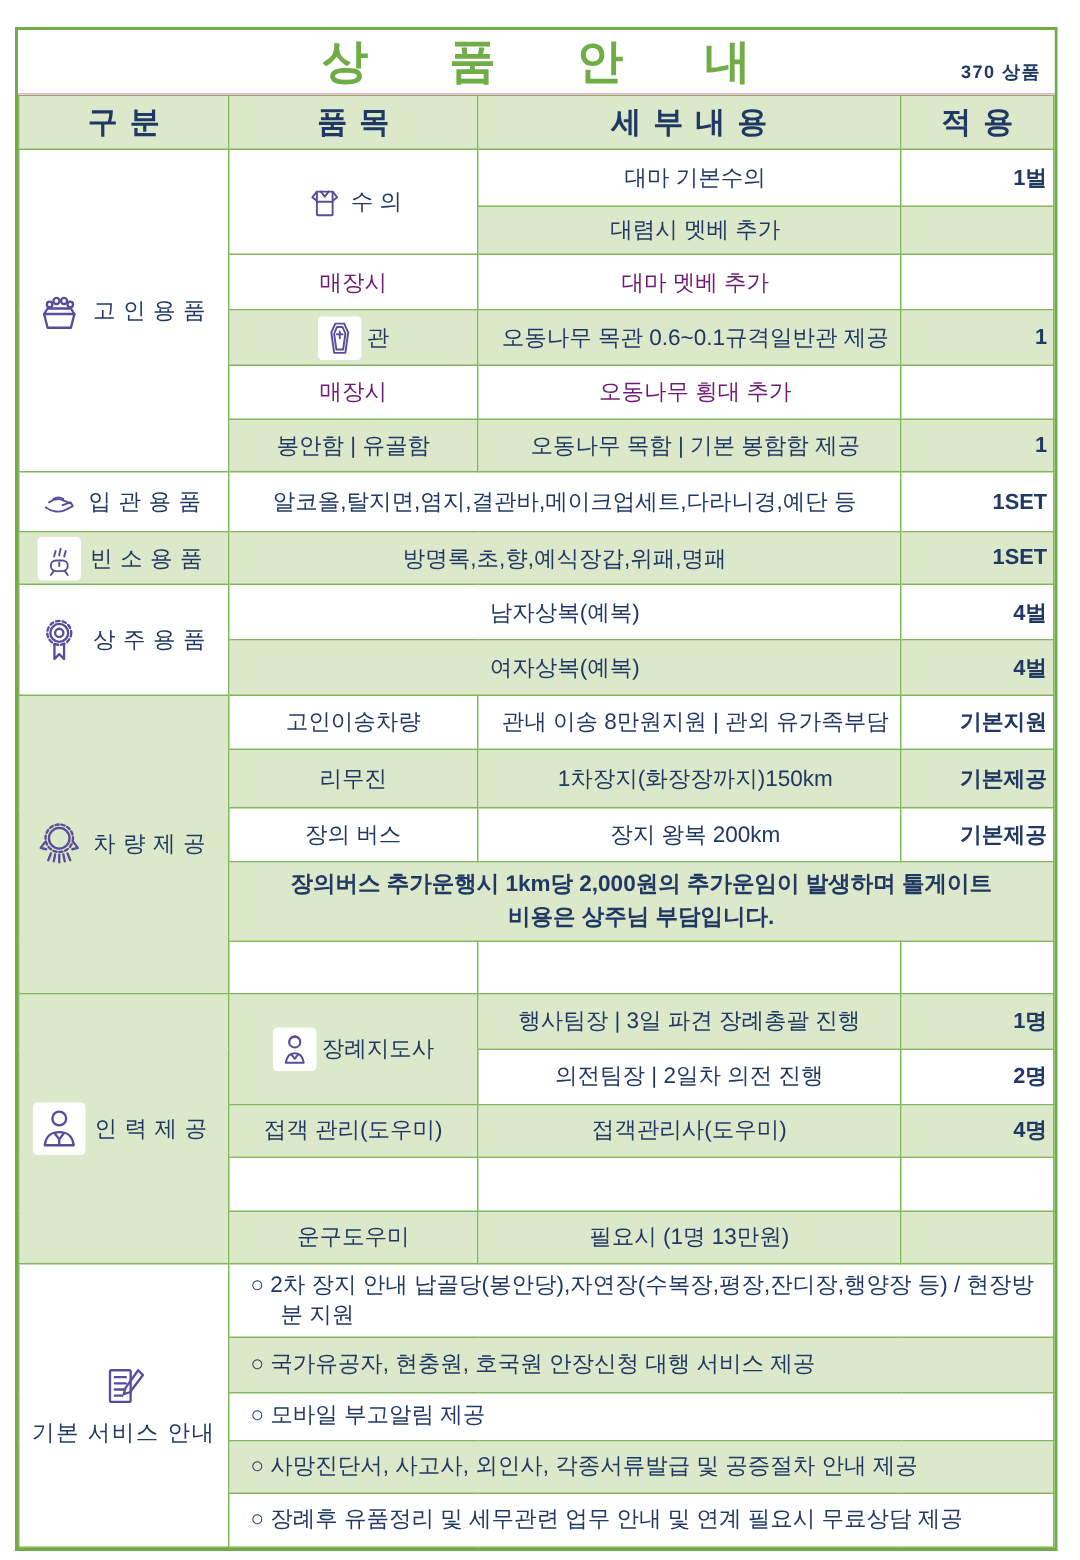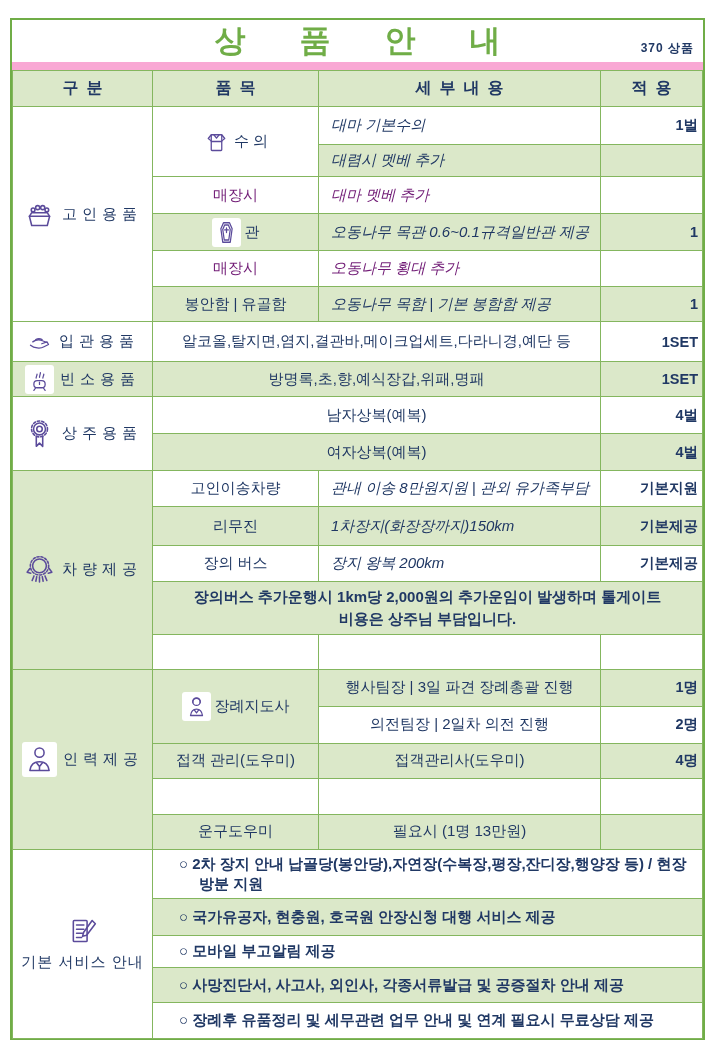--- a/index.html
+++ b/index.html
@@ -5,51 +5,51 @@
   html,body{margin:0;padding:0;}
   body{
     width:720px;height:1040px;background:#ffffff;position:relative;overflow:hidden;
     font-family:"Liberation Sans","DejaVu Sans",sans-serif;color:#203864;
   }
   .sheet{
     position:absolute;left:10px;top:18px;width:695px;
     border:2px solid #70ad47;background:#fff;box-sizing:border-box;
   }
   
-  .titlebar{position:relative;height:42px;border-bottom:8px solid #f9a8d4;background:#fff;}
+  .titlebar{position:relative;height:42px;border-bottom:1px solid #f9a8d4;background:#fff;}
   .title-text{
     position:absolute;left:0;right:0;top:0;height:42px;
     display:flex;align-items:center;justify-content:center;
     font-size:31px;font-weight:bold;color:#70ad47;
   }
   .title-text span{letter-spacing:54px;margin-left:54px;white-space:nowrap;}
   .count{
     position:absolute;right:9px;bottom:5px;font-size:12px;font-weight:bold;
     color:#203864;letter-spacing:1px;
   }
   
   table.tbl{width:100%;border-collapse:collapse;table-layout:fixed;}
   .tbl th,.tbl td{
     border:1px solid #84b65e;background:#fff;vertical-align:middle;
     text-align:center;font-size:15px;color:#203864;padding:2px 4px;box-sizing:border-box;
     overflow:hidden;
   }
   .tbl th{
-    background:#dbe8c9;font-weight:bold;font-size:16px;letter-spacing:8px;
+    background:#dbe8c9;font-weight:bold;font-size:20px;letter-spacing:8px;
     text-indent:8px;height:36px;
   }
   td.g{background:#dbe8c9;}
-  td.left{text-align:left;padding-left:12px;font-style:italic;}
+  td.left{text-align:center;padding-left:12px;}
   td.gray{color:#701a75;}
   td.app{font-weight:bold;font-size:14.5px;text-align:right;}
   td.note{
     font-weight:bold;padding:4px 34px;line-height:1.45;font-size:15px;
   }
   td.svc{
-    text-align:left;line-height:1.35;padding:4px 10px 4px 46px;text-indent:-20px;font-weight:bold;
+    text-align:left;line-height:1.35;padding:4px 10px 4px 34px;text-indent:-20px;
   }
   .catwrap{display:flex;align-items:center;justify-content:center;gap:4px;}
   .catcol{display:flex;flex-direction:column;align-items:center;justify-content:center;gap:5px;}
   .catlbl{letter-spacing:5px;text-indent:2px;white-space:nowrap;}
   .catlbl2{letter-spacing:1px;white-space:nowrap;}
   .itemlbl{white-space:nowrap;}
   .ic{width:33px;height:33px;flex:0 0 auto;}
   .ic-sm{width:27px;height:27px;flex:0 0 auto;}
   .boxed{background:#ffffff;border-radius:3px;padding:1px;}
   svg.pic{stroke:#5b4b9b;fill:none;stroke-width:1.7;stroke-linecap:round;stroke-linejoin:round;}

